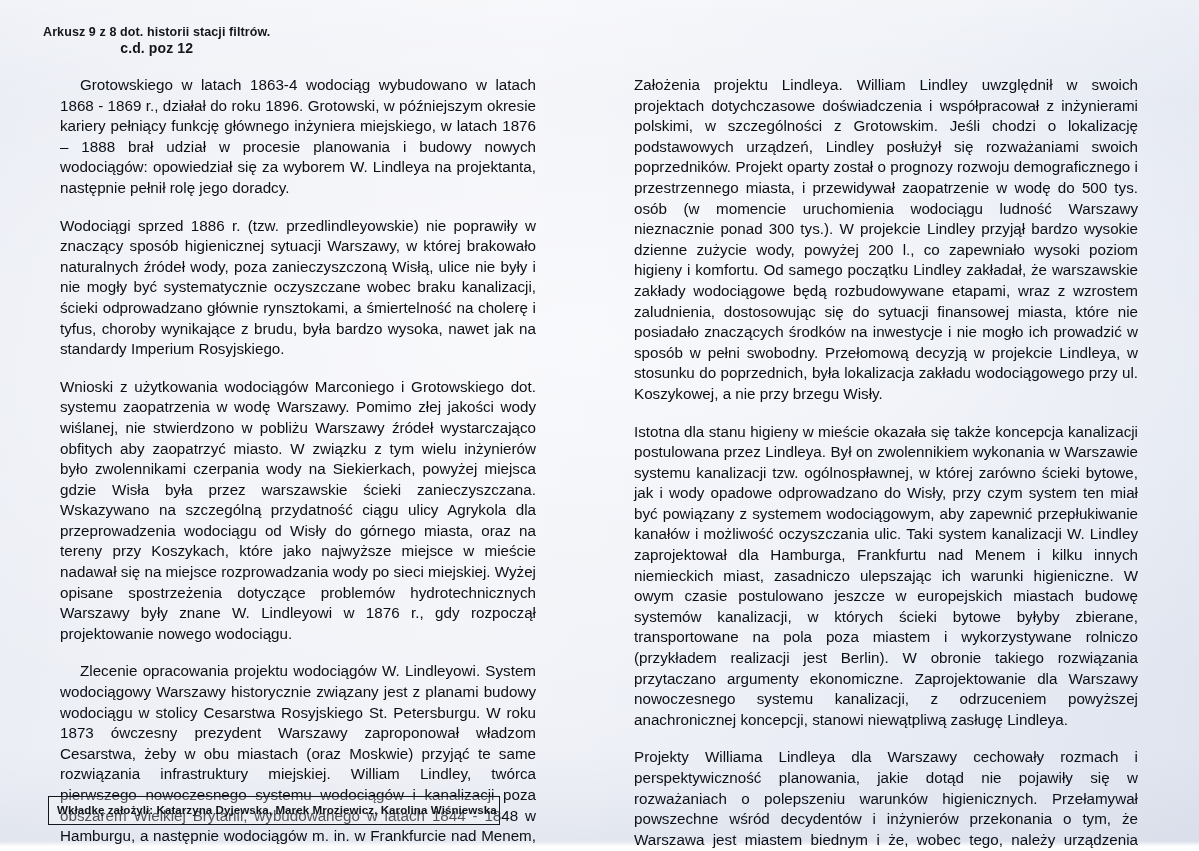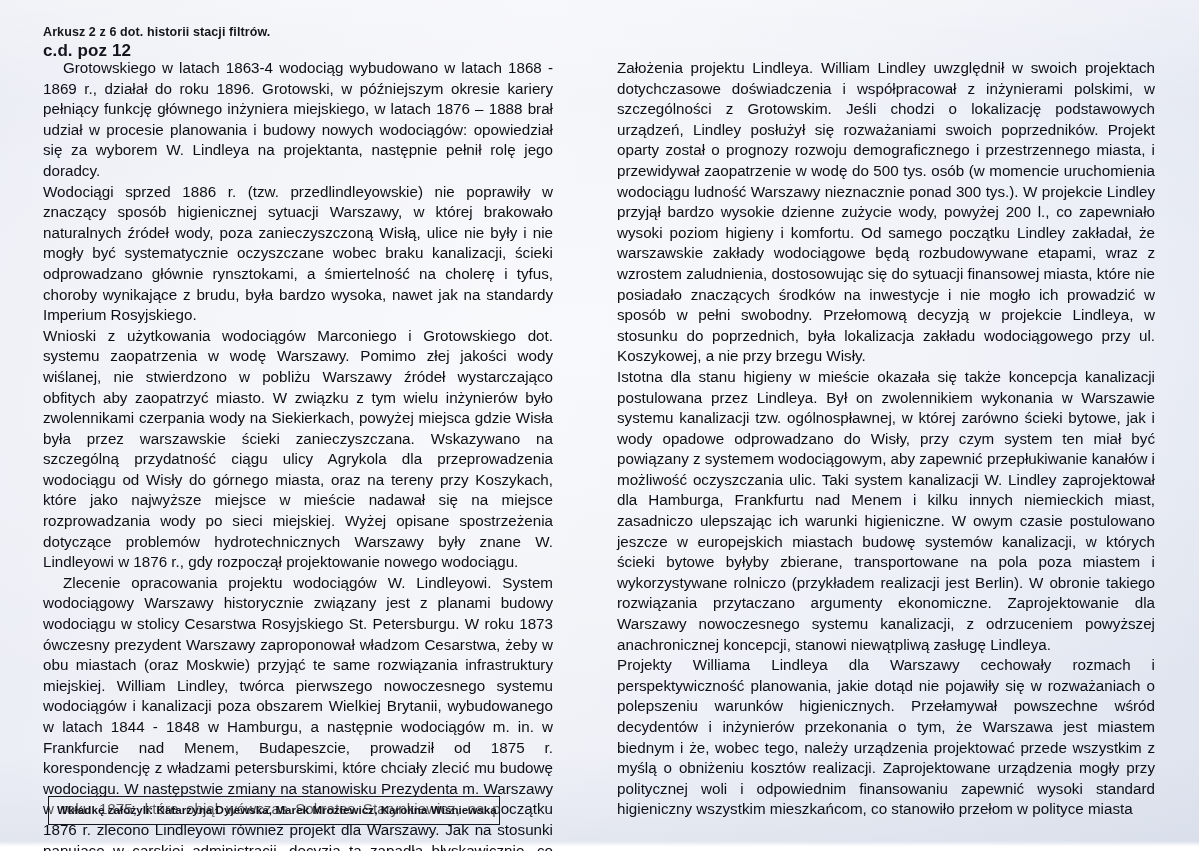--- a/index.html
+++ b/index.html
@@ -57,21 +57,21 @@
   .doc-header {
     position: absolute;
     left: 43px;
     top: 24px;
     font-size: 12.5px;
     font-weight: bold;
     color: #13161c;
     line-height: 1.28;
     letter-spacing: 0.1px;
   }
-  .doc-header .line2 { font-size: 17px; }
+  .doc-header .line2 { font-size: 14px; text-align: center; }
 
   
   .columns {
     position: absolute;
     left: 0;
     top: 58px;
     width: 1199px;
   }
   .col {
     position: absolute;
@@ -86,21 +86,21 @@
   }
   .col-left {
     left: 43px;
     width: 510px;
   }
   .col-right {
     left: 617px;
     width: 538px;
   }
   .col p {
-    margin: 0;
+    margin: 17px;
     text-align: justify;
   }
   .col p.indent {
     text-indent: 20px;
   }
   .u { text-underline-offset: 2px; }
 
   
   .credits-box {
     position: absolute;
@@ -133,21 +133,21 @@
     letter-spacing: 0.05px;
   }
 </style>
 </head>
 <body>
 
 <div class="page">
   <div class="sheet-inner">
 
     <div class="doc-header">
-      <div class="line1">Arkusz  2 z 6 dot. historii stacji filtrów.</div>
+      <div class="line1">Arkusz  9 z 8 dot. historii stacji filtrów.</div>
       <div class="line2">c.d. poz 12</div>
     </div>
 
     <div class="columns">
 
       <div class="col col-left">
           <p class="indent"><span>Grotowskiego w latach 1863-4 wodociąg wybudowano w latach 1868 - 1869 r., działał do roku 1896. Grotowski, w późniejszym okresie kariery pełniący funkcję głównego inżyniera miejskiego, w latach 1876 – 1888 brał udział w procesie planowania i budowy nowych wodociągów: opowiedział się za wyborem W. Lindleya na projektanta, następnie pełnił rolę jego doradcy.</span></p>
           <p><span>Wodociągi sprzed 1886 r. (tzw. przedlindleyowskie) nie poprawiły w znaczący sposób higienicznej sytuacji Warszawy, w której brakowało naturalnych źródeł wody, poza zanieczyszczoną Wisłą, ulice nie były i nie mogły być systematycznie oczyszczane wobec braku kanalizacji, ścieki odprowadzano głównie rynsztokami, a śmiertelność na cholerę i tyfus, choroby wynikające z brudu, była bardzo wysoka, nawet jak na standardy Imperium Rosyjskiego.</span></p>
           <p><span class="u">Wnioski z użytkowania wodociągów Marconiego i Grotowskiego dot. systemu zaopatrzenia w wodę Warszawy</span><span>. Pomimo złej jakości wody wiślanej, nie stwierdzono w pobliżu Warszawy źródeł wystarczająco obfitych aby zaopatrzyć miasto. W związku z tym wielu inżynierów było zwolennikami czerpania wody na Siekierkach, powyżej miejsca gdzie Wisła była przez warszawskie ścieki zanieczyszczana. Wskazywano na szczególną przydatność ciągu ulicy Agrykola dla przeprowadzenia wodociągu od Wisły do górnego miasta, oraz na tereny przy Koszykach, które jako najwyższe miejsce w mieście nadawał się na miejsce rozprowadzania wody po sieci miejskiej. Wyżej opisane spostrzeżenia dotyczące problemów hydrotechnicznych Warszawy były znane W. Lindleyowi w 1876 r., gdy rozpoczął projektowanie nowego wodociągu.</span></p>
           <p class="indent"><span class="u">Zlecenie opracowania projektu wodociągów W. Lindleyowi</span><span>. System wodociągowy Warszawy historycznie związany jest z planami budowy wodociągu w stolicy Cesarstwa Rosyjskiego St. Petersburgu. W roku 1873 ówczesny prezydent Warszawy zaproponował władzom Cesarstwa, żeby w obu miastach (oraz Moskwie) przyjąć te same rozwiązania infrastruktury miejskiej. William Lindley, twórca pierwszego nowoczesnego systemu wodociągów i kanalizacji poza obszarem Wielkiej Brytanii, wybudowanego w latach 1844 - 1848 w Hamburgu, a następnie wodociągów m. in. w Frankfurcie nad Menem, Budapeszcie, prowadził od 1875 r. korespondencję z władzami petersburskimi, które chciały zlecić mu budowę wodociągu. W następstwie zmiany na stanowisku Prezydenta m. Warszawy w roku 1875, które objął wówczas Sokrates Starynkiewicz, na początku 1876 r. zlecono Lindleyowi również projekt dla Warszawy. Jak na stosunki panujące w carskiej administracji, decyzja ta zapadła błyskawicznie, co świadczy o dużym zaangażowaniu prezydenta w sprawę budowy wodociągów od samego początku urzędowania. Projekty kanalizacji i wodociągów były</span></p>

